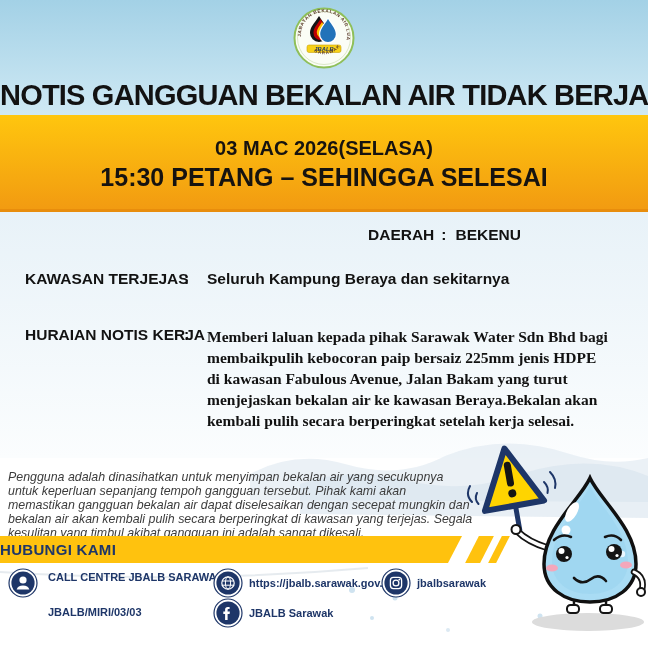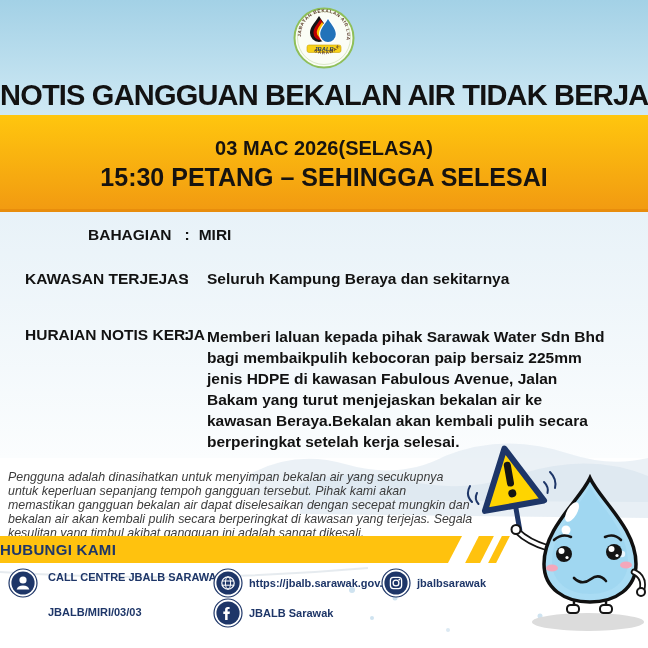--- a/index.html
+++ b/index.html
@@ -26,21 +26,21 @@
   .row-bd{position:absolute;top:14px;left:0;width:648px;height:22px;font-size:15.5px;}
   .grp-bahagian{position:absolute;left:88px;top:0;}
   .grp-daerah{position:absolute;left:368px;top:0;}
   .grp-bahagian .colon{margin:0 9px 0 13px;}
   .grp-daerah .colon{margin:0 9px 0 7px;}
   .row-kawasan{position:absolute;top:58px;left:0;width:648px;font-size:15.5px;}
   .row-huraian{position:absolute;top:114px;left:0;width:648px;font-size:15.5px;}
   .lbl{position:absolute;left:25px;top:0;}
   .col2{position:absolute;left:184px;top:0;}
   .val{position:absolute;left:207px;top:0;}
-  .row-huraian .val{width:403px;line-height:21px;}
+  .row-huraian .val{width:403px;line-height:21px;font-family:Liberation Serif, serif;}
 
   
   .bottom{position:absolute;top:458px;left:0;width:648px;height:190px;background:#ffffff;}
   .splash{position:absolute;top:440px;left:0;pointer-events:none;}
   .disclaimer{position:absolute;top:471px;left:8px;width:468px;
     font-style:italic;font-size:12.4px;line-height:13.9px;color:#3c3c3c;font-weight:400;}
 
   .hubungi-band{position:absolute;top:536px;left:0;width:462px;height:27px;background:#ffc20e;
     clip-path:polygon(0 0,100% 0,calc(100% - 14px) 100%,0 100%);}
   .hubungi-band span{display:block;text-align:left;line-height:27px;
@@ -88,22 +88,22 @@
     <div class="title">NOTIS GANGGUAN BEKALAN AIR TIDAK BERJADUAL</div>
   </div>
 
   <div class="dateband">
     <div class="line1">03 MAC 2026(SELASA)</div>
     <div class="line2">15:30 PETANG – SEHINGGA SELESAI</div>
   </div>
 
   <div class="content">
     <div class="row-bd">
-      <span class="grp-bahagian">
-        <span>BAHAGIAN</span><span class="colon">:</span><span>MIRI</span>
+      <span class="grp-daerah">
+        <span>DAERAH</span><span class="colon">:</span><span>BEKENU</span>
       </span>
     </div>
     <div class="row-kawasan">
       <span class="lbl">KAWASAN TERJEJAS</span>
       <span class="col2">:</span>
       <span class="val">Seluruh Kampung Beraya dan sekitarnya</span>
     </div>
     <div class="row-huraian">
       <span class="lbl">HURAIAN NOTIS KERJA</span>
       <span class="col2">:</span>

